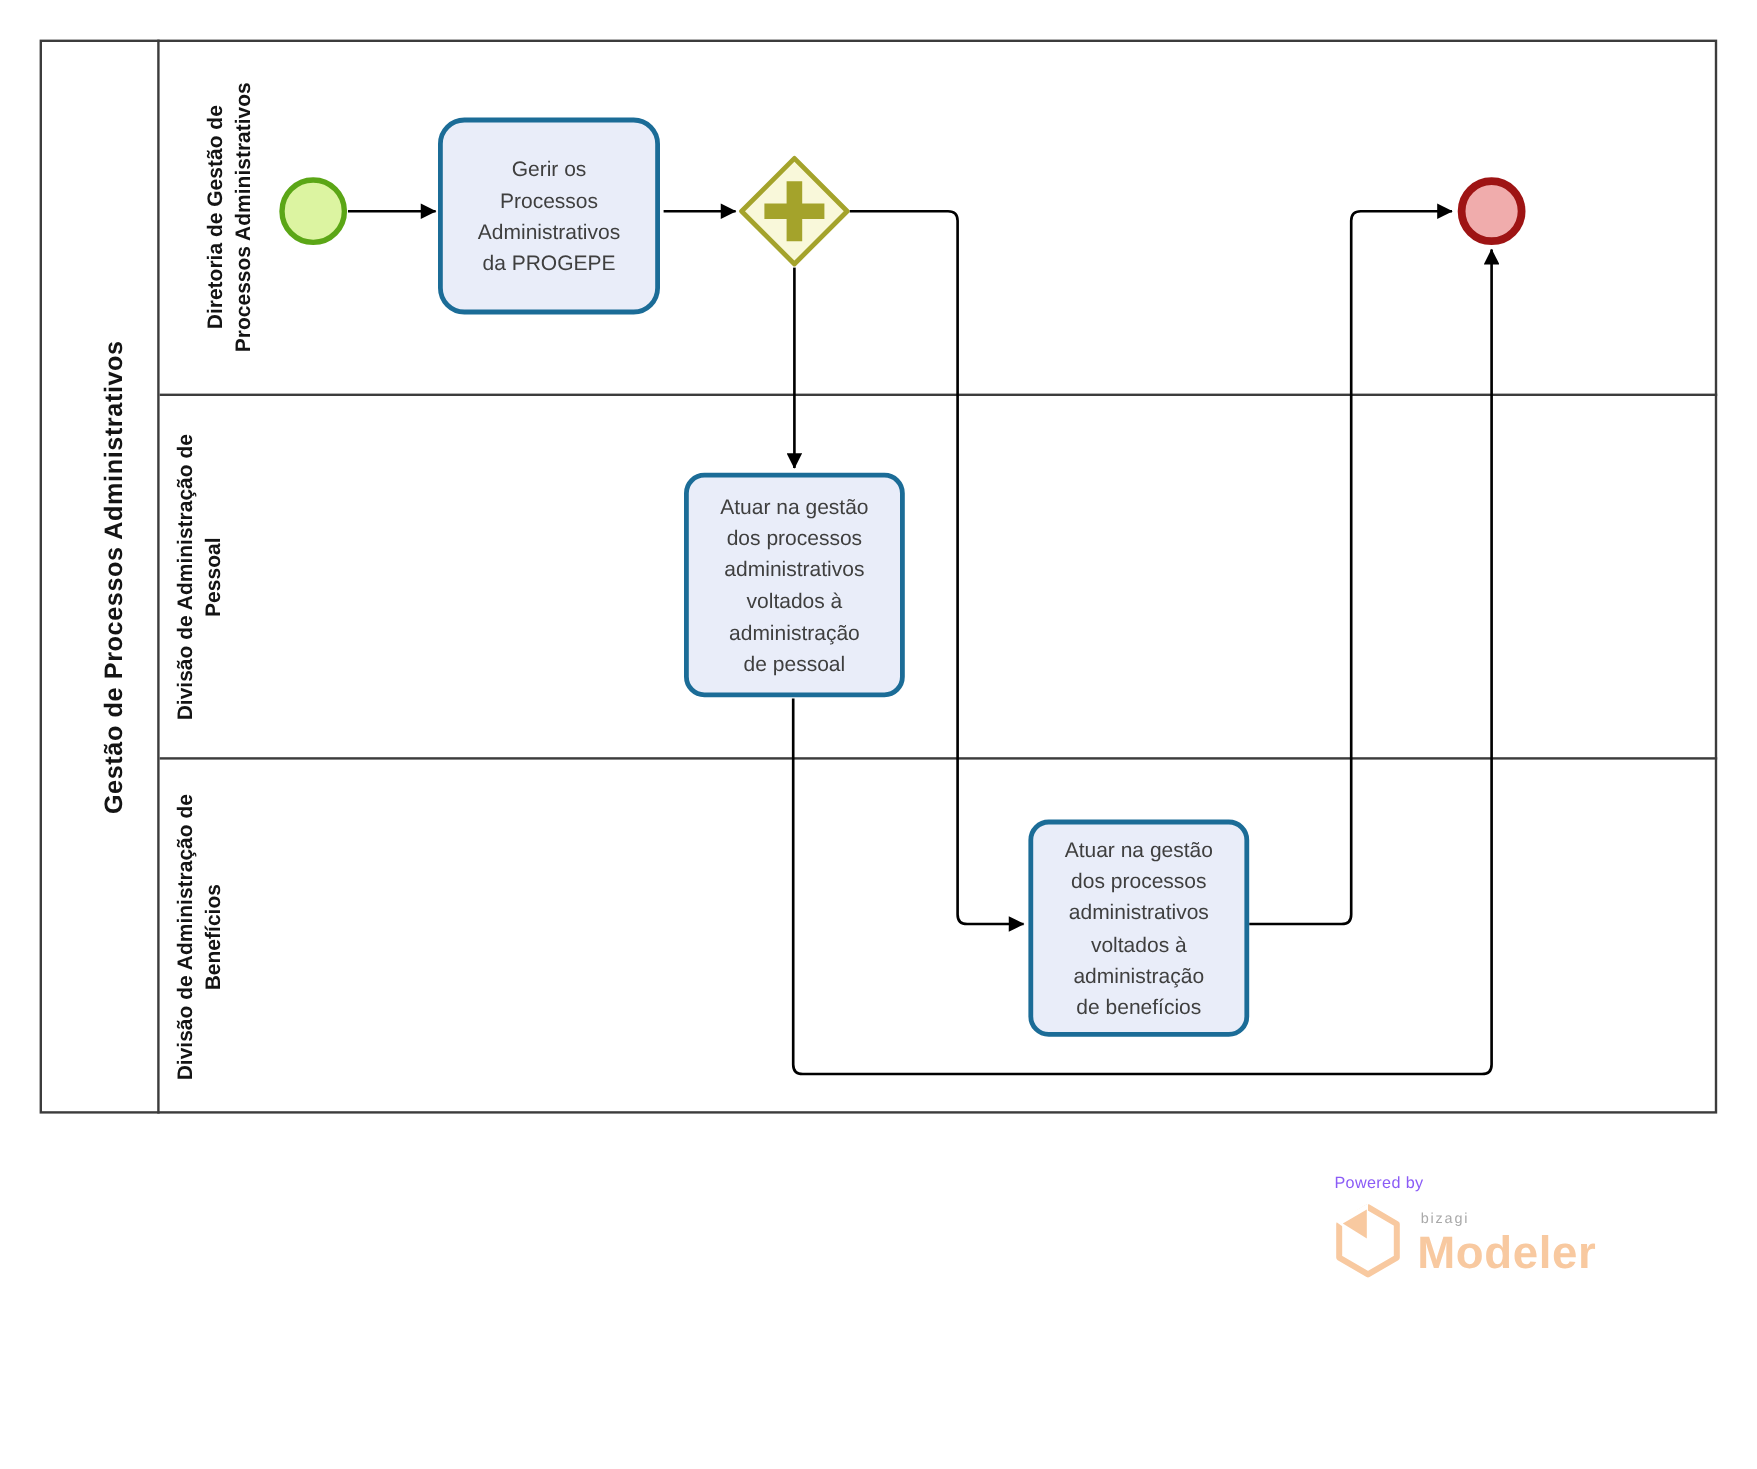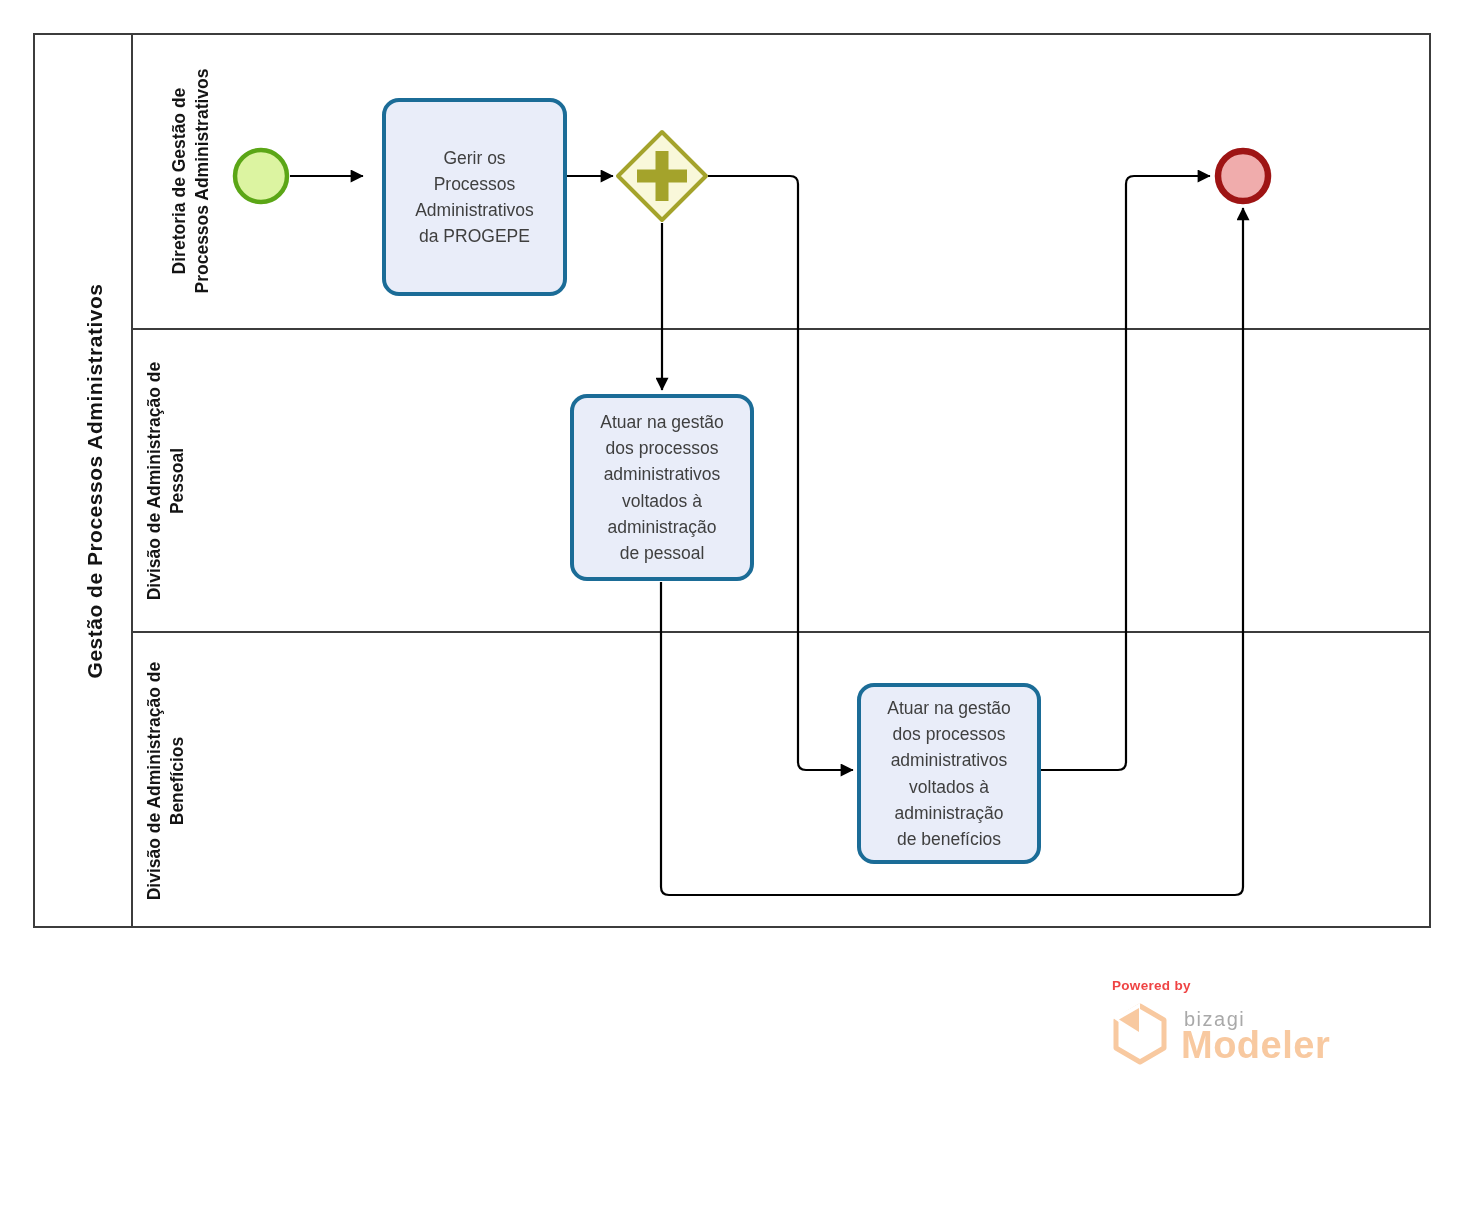--- a/index.html
+++ b/index.html
@@ -28,31 +28,31 @@
   .lane-label { font-size:17.5px; }
 
   
   .task {
     position:absolute; box-sizing:border-box;
     background:#e9edf9; border:4px solid #1b6c97; border-radius:17px;
     display:flex; align-items:center; justify-content:center;
     text-align:center; color:#3f3f3f; font-size:17.5px; line-height:1.5;
     white-space:pre-line; padding:4px;
   }
-  .task1 { left:382px; top:98px;  width:185px; height:198px; }
+  .task1 { left:365px; top:98px;  width:185px; height:164px;border-radius:22px; }
   .task2 { left:570px; top:394px; width:184px; height:187px; }
   .task3 { left:857px; top:683px; width:184px; height:181px; }
 
   svg.layer { position:absolute; left:0; top:0; }
 
   
-  .powered-by { left:1112px; top:978px; font-size:13.5px; font-weight:bold;
-    color:#ef4444; letter-spacing:0.3px; }
+  .powered-by { left:1112px; top:978px; font-size:13.5px; font-weight:normal;
+    color:#8b5cf6; letter-spacing:0.3px; }
   .brand-hex { left:1112px; top:1002px; }
-  .brand-bizagi { left:1184px; top:1008px; font-size:20px; color:#a9a9a9;
+  .brand-bizagi { left:1184px; top:1008px; font-size:12px; color:#a9a9a9;
     letter-spacing:1.5px; }
   .brand-modeler { left:1181px; top:1024px; font-size:38px; color:#f8c9a0;
     letter-spacing:0.5px;font-weight:bold; }
 </style>
 </head>
 <body>
 
 <div class="canvas">
 
   <div class="abs pool-border"></div>

